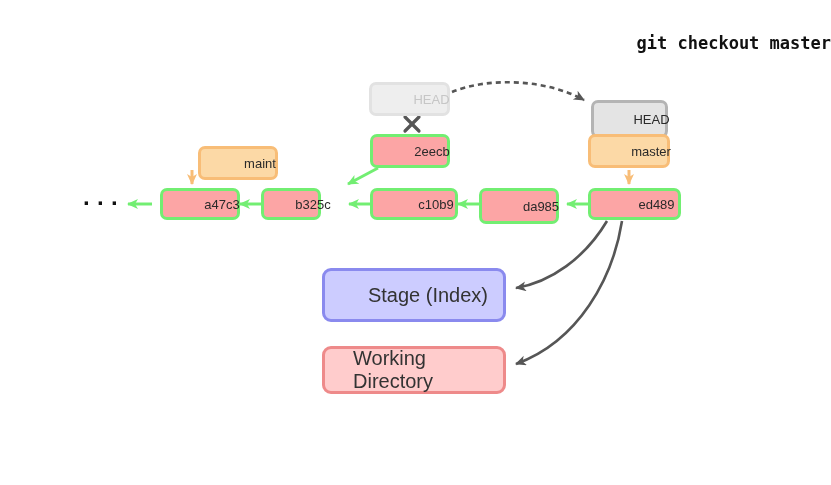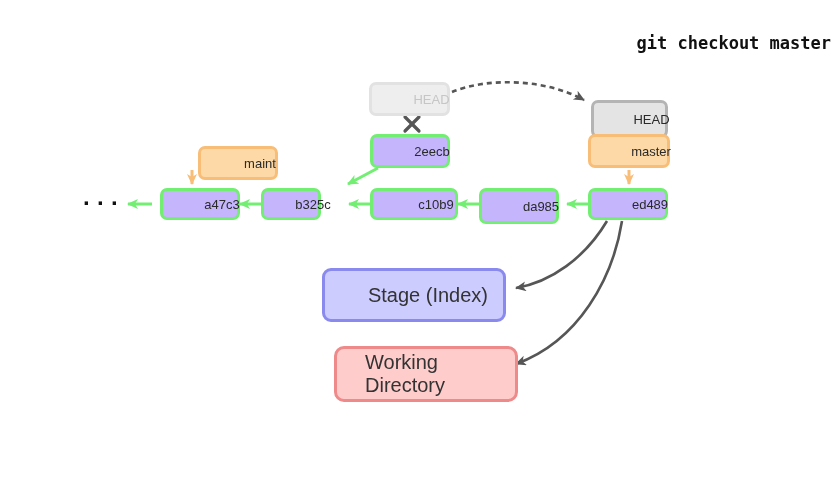--- a/index.html
+++ b/index.html
@@ -27,21 +27,21 @@
     box-sizing: border-box;
     display: flex;
     align-items: center;
     justify-content: center;
     font-size: 13px;
     color: #2a2a2a;
     border-radius: 7px;
     padding-left: 44px;
   }
   .commit {
-    background: #c4b5fd;
+    background: #fca5a5;
     border: 3px solid #72ee72;
   }
   .branch {
     background: #fcd9a6;
     border: 3px solid #f8bd77;
   }
   .head-old {
     background: #eeeeee;
     border: 3px solid #e2e2e2;
     color: #c6c6c6;
@@ -137,18 +137,18 @@
   <div class="node branch z3" style="left:588px; top:134px; width:82px; height:34px;">master</div>
 
   <div class="node branch" style="left:152px; top:146px; width:80px; height:34px;margin-left:46px;">maint</div>
 
   <div class="node commit" style="left:370px; top:134px; width:80px; height:34px;">2eecb</div>
 
   <div class="node commit" style="left:160px; top:188px; width:80px; height:32px;">a47c3</div>
   <div class="node commit" style="left:261px; top:188px; width:60px; height:32px;">b325c</div>
   <div class="node commit" style="left:370px; top:188px; width:88px; height:32px;">c10b9</div>
   <div class="node commit" style="left:479px; top:188px; width:80px; height:36px;">da985</div>
-  <div class="node commit" style="left:588px; top:188px; width:80px; height:32px;">ed489</div>
+  <div class="node commit" style="left:588px; top:188px; width:93px; height:32px;">ed489</div>
 
   <div class="bigbox stage" style="left:322px; top:268px; width:184px; height:54px;">Stage (Index)</div>
-  <div class="bigbox workdir" style="left:334px; top:346px; width:184px; height:56px;border-radius:10px;">Working Directory</div>
+  <div class="bigbox workdir" style="left:322px; top:346px; width:184px; height:48px;">Working Directory</div>
 
 </div>
 
 </body></html>

